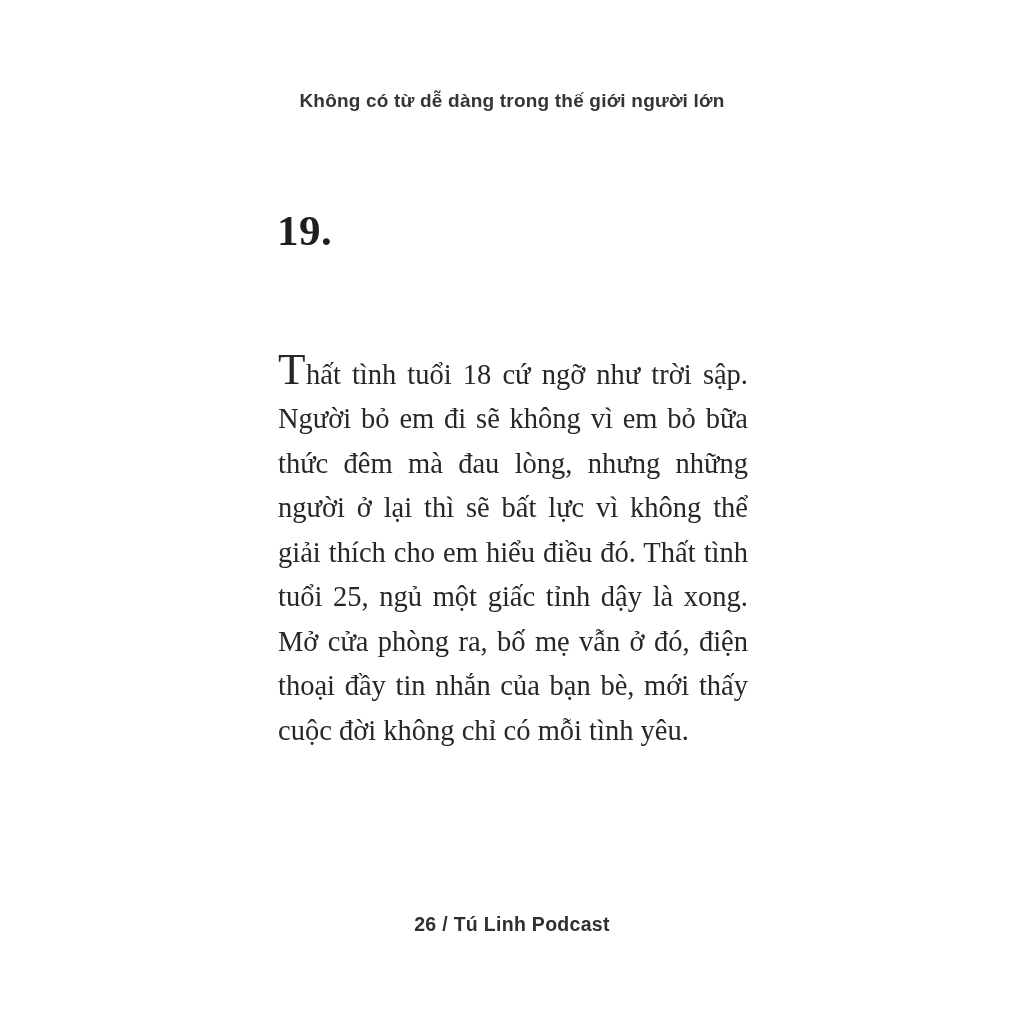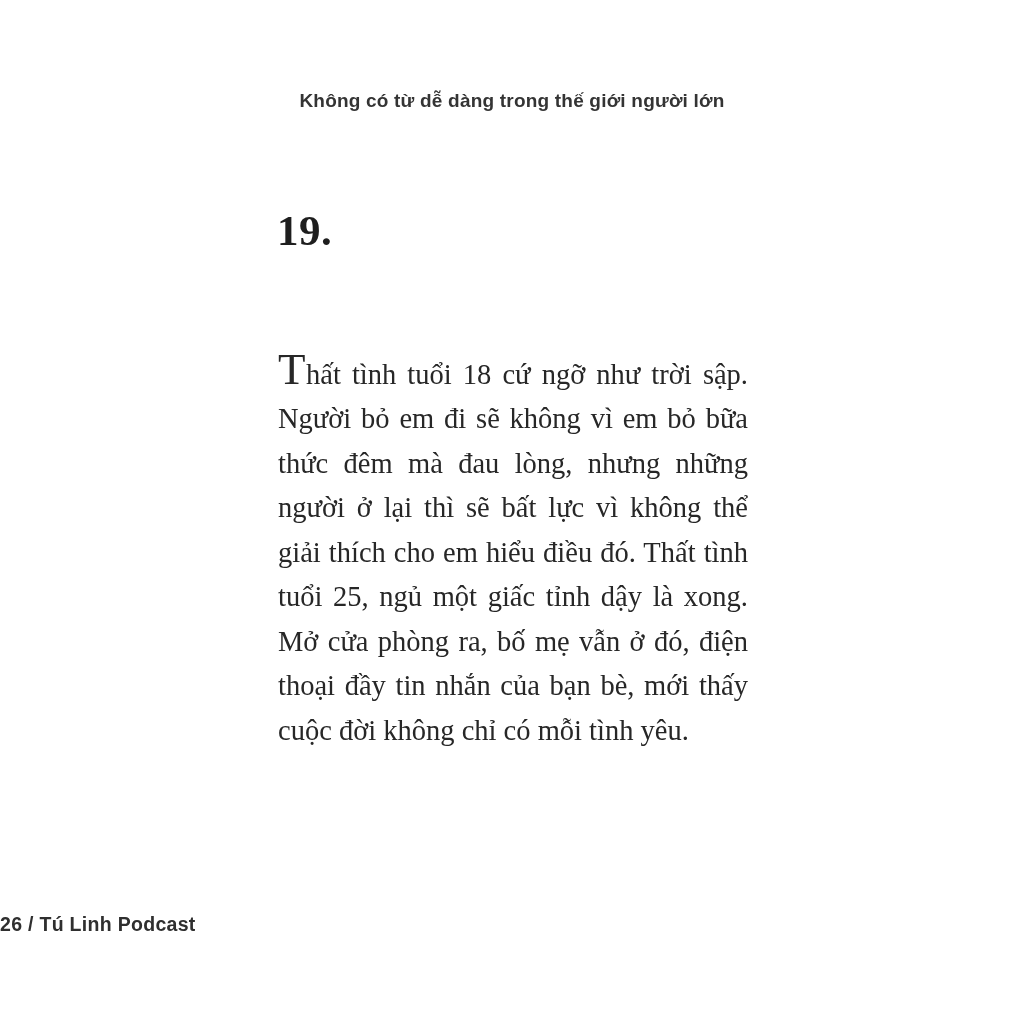--- a/index.html
+++ b/index.html
@@ -53,20 +53,21 @@
   .body-text .initial-cap {
     font-size: 45px;
     line-height: 0;
     letter-spacing: 0.5px;
   }
   .page-footer {
     position: absolute;
     top: 913px;
     left: 0;
     width: 1024px;
+    text-align: center;
     font-family: "Liberation Sans", sans-serif;
     font-weight: 600;
     font-size: 19.5px;
     letter-spacing: 0.3px;
     color: #2f2f2f;
   }
 </style>
 </head>
 <body>
 

